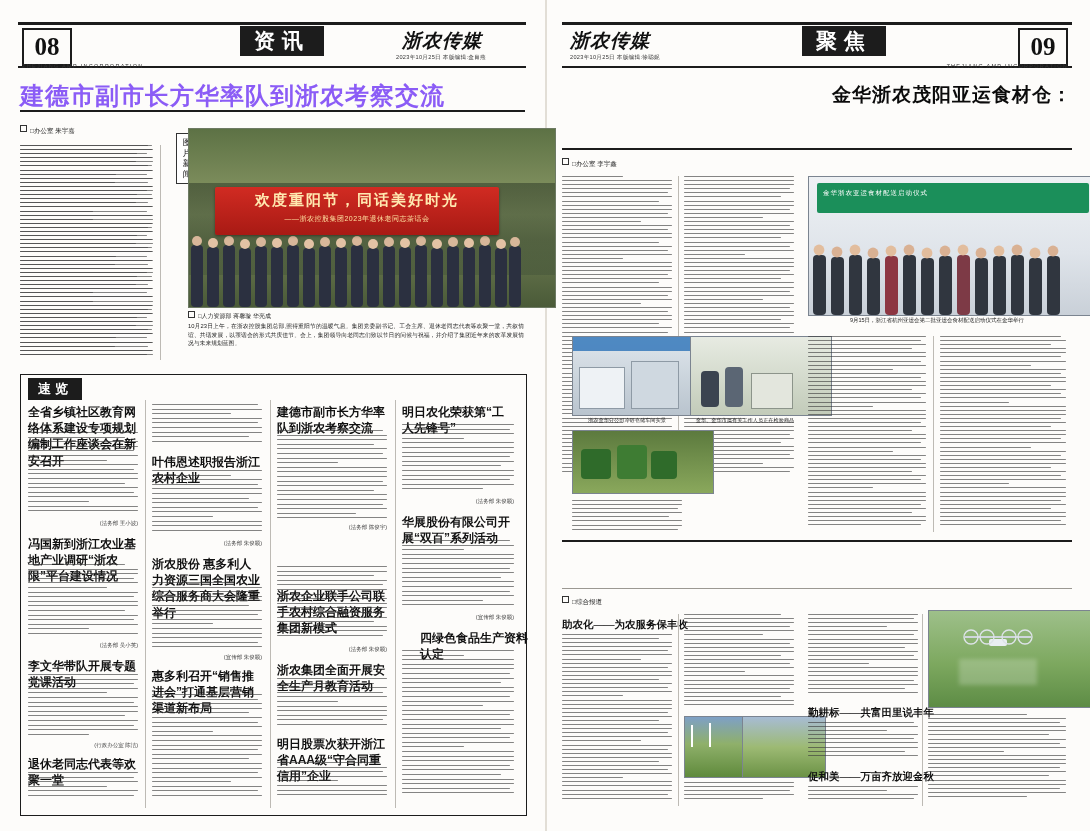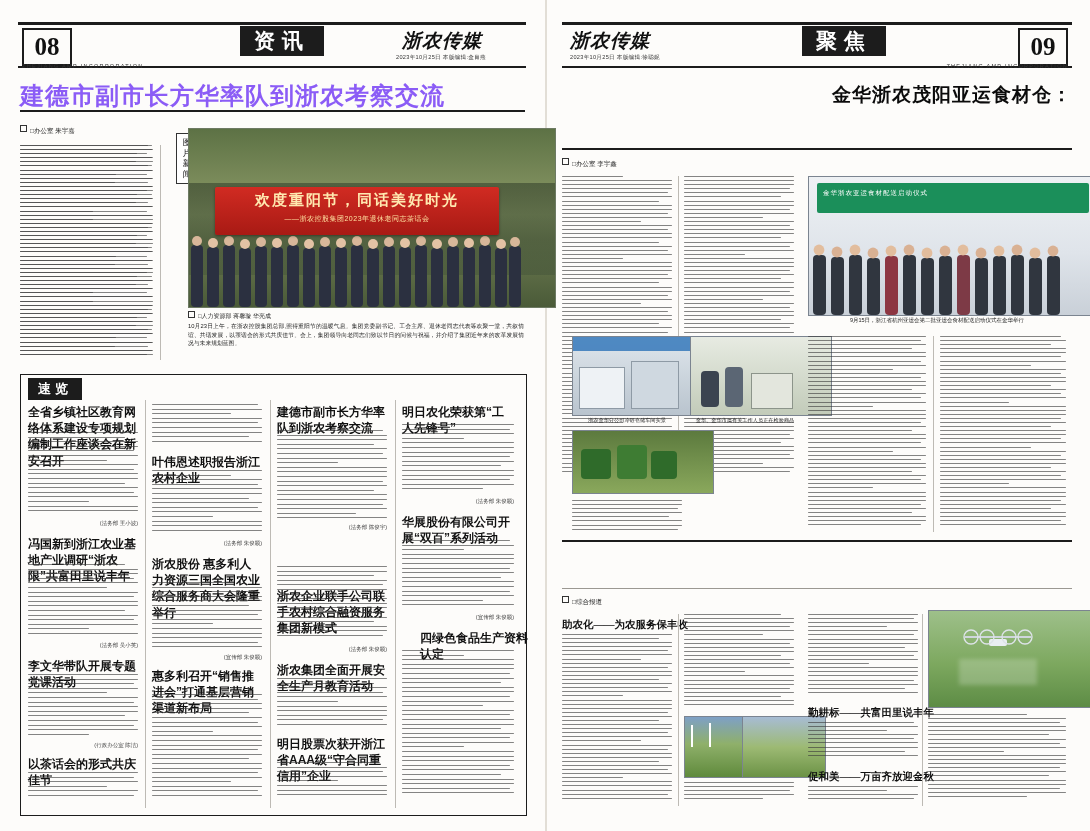--- a/index.html
+++ b/index.html
@@ -291,21 +291,21 @@
       <div class="ln s3"></div>
       <div class="ln s1"></div>
       <div class="ln s2"></div>
       <div class="ln s1"></div>
       <div class="ln s5"></div>
       <div class="ln s1"></div>
       <div class="ln s1"></div>
     </div>
   <div class="briefsrc" style="left:28px;top:520px;width:110px;">(法务部  王小波)</div>
 
-  <div class="briefhd" style="left:28px;top:536px;width:110px;">冯国新到浙江农业基地产业调研“浙农限”共富田里说丰年</div>
+  <div class="briefhd" style="left:28px;top:536px;width:110px;">冯国新到浙江农业基地产业调研“浙农限”平台建设情况</div>
   <div class="tb" style="left:28px;top:564px;width:110px;height:76px;">
       <div class="ln s3"></div>
       <div class="ln s1"></div>
       <div class="ln s1"></div>
       <div class="ln s2"></div>
       <div class="ln s1"></div>
       <div class="ln s4"></div>
       <div class="ln s1"></div>
       <div class="ln s2"></div>
       <div class="ln s1"></div>
@@ -331,21 +331,21 @@
       <div class="ln s1"></div>
       <div class="ln s1"></div>
       <div class="ln s3"></div>
       <div class="ln s1"></div>
       <div class="ln s2"></div>
       <div class="ln s1"></div>
       <div class="ln s5"></div>
     </div>
   <div class="briefsrc" style="left:28px;top:742px;width:110px;">(行政办公室  陈洁)</div>
 
-  <div class="briefhd" style="left:28px;top:756px;width:110px;">以茶话会的形式共庆佳节</div>
+  <div class="briefhd" style="left:28px;top:756px;width:110px;">退休老同志代表等欢聚一堂</div>
   <div class="tb" style="left:28px;top:772px;width:110px;height:30px;">
       <div class="ln s1"></div>
       <div class="ln s2"></div>
       <div class="ln s1"></div>
       <div class="ln s4"></div>
       <div class="ln s1"></div>
       <div class="ln s2"></div>
     </div>
 
   <div class="tb" style="left:152px;top:404px;width:110px;height:44px;">

